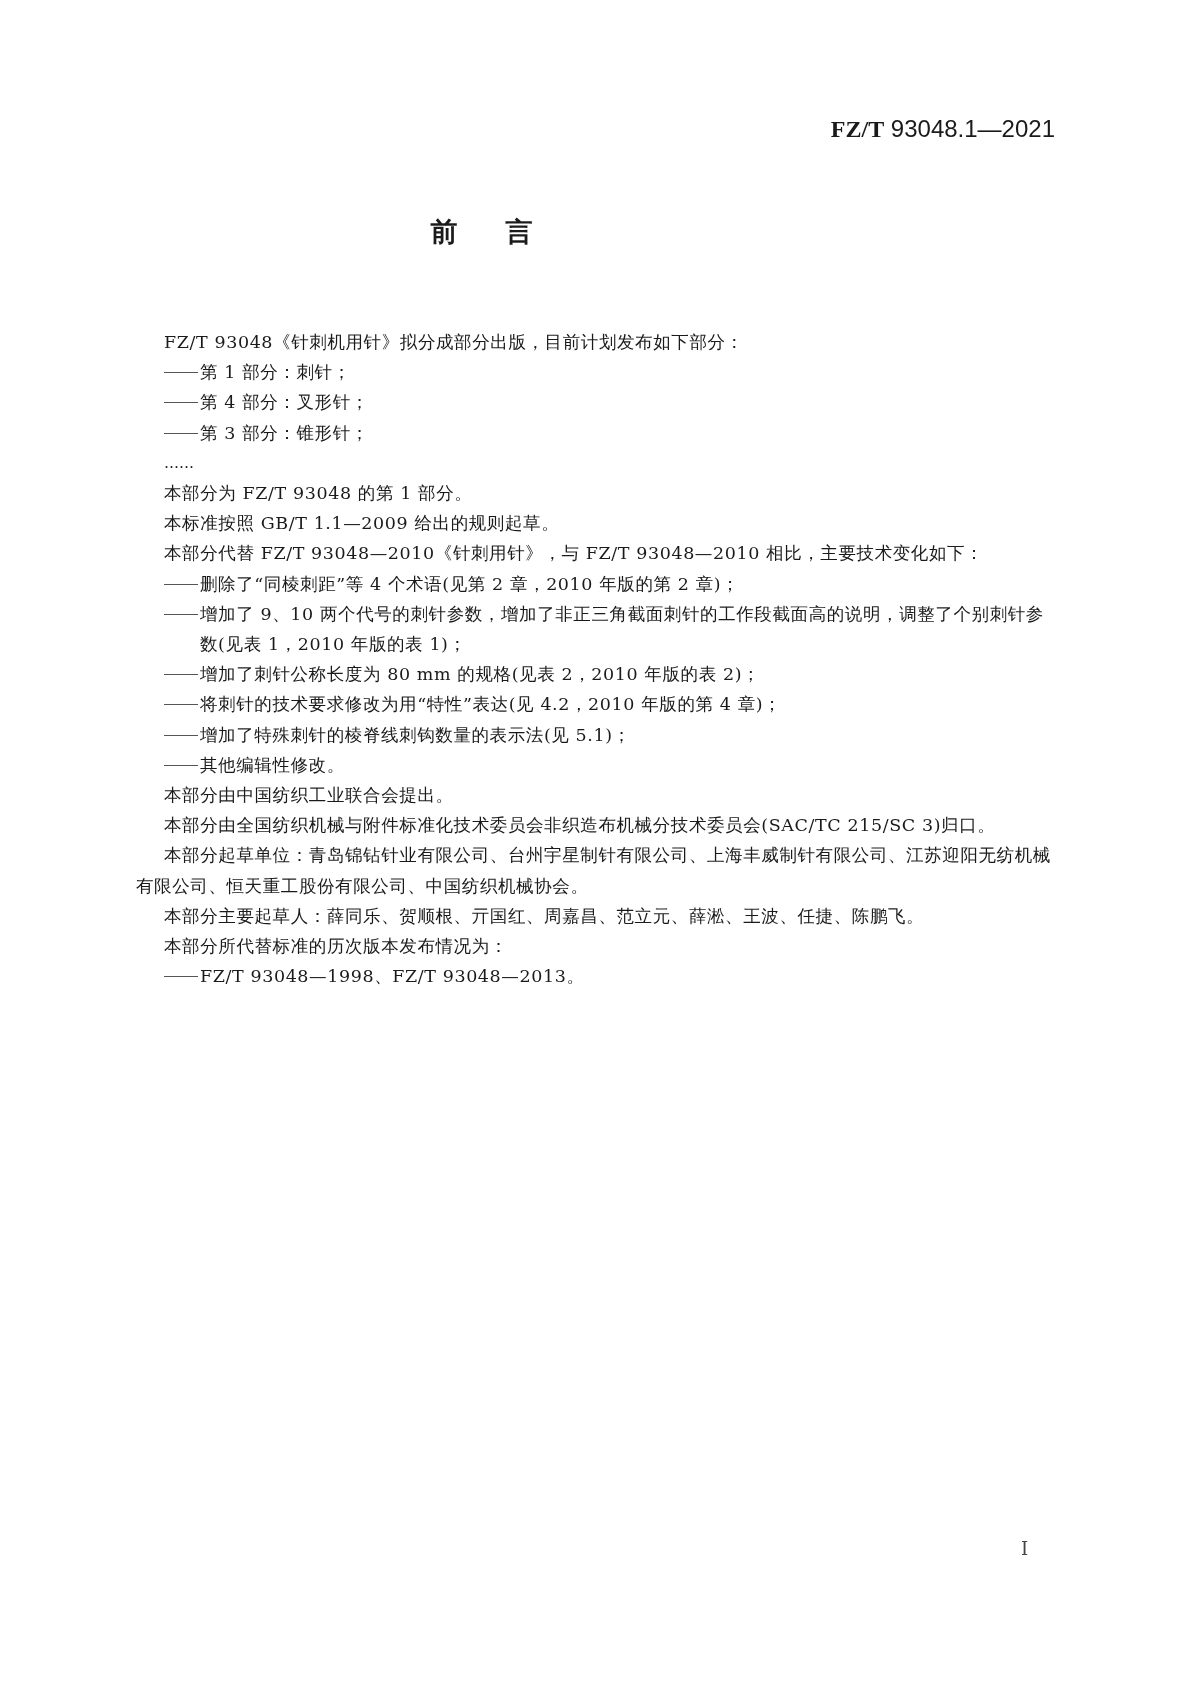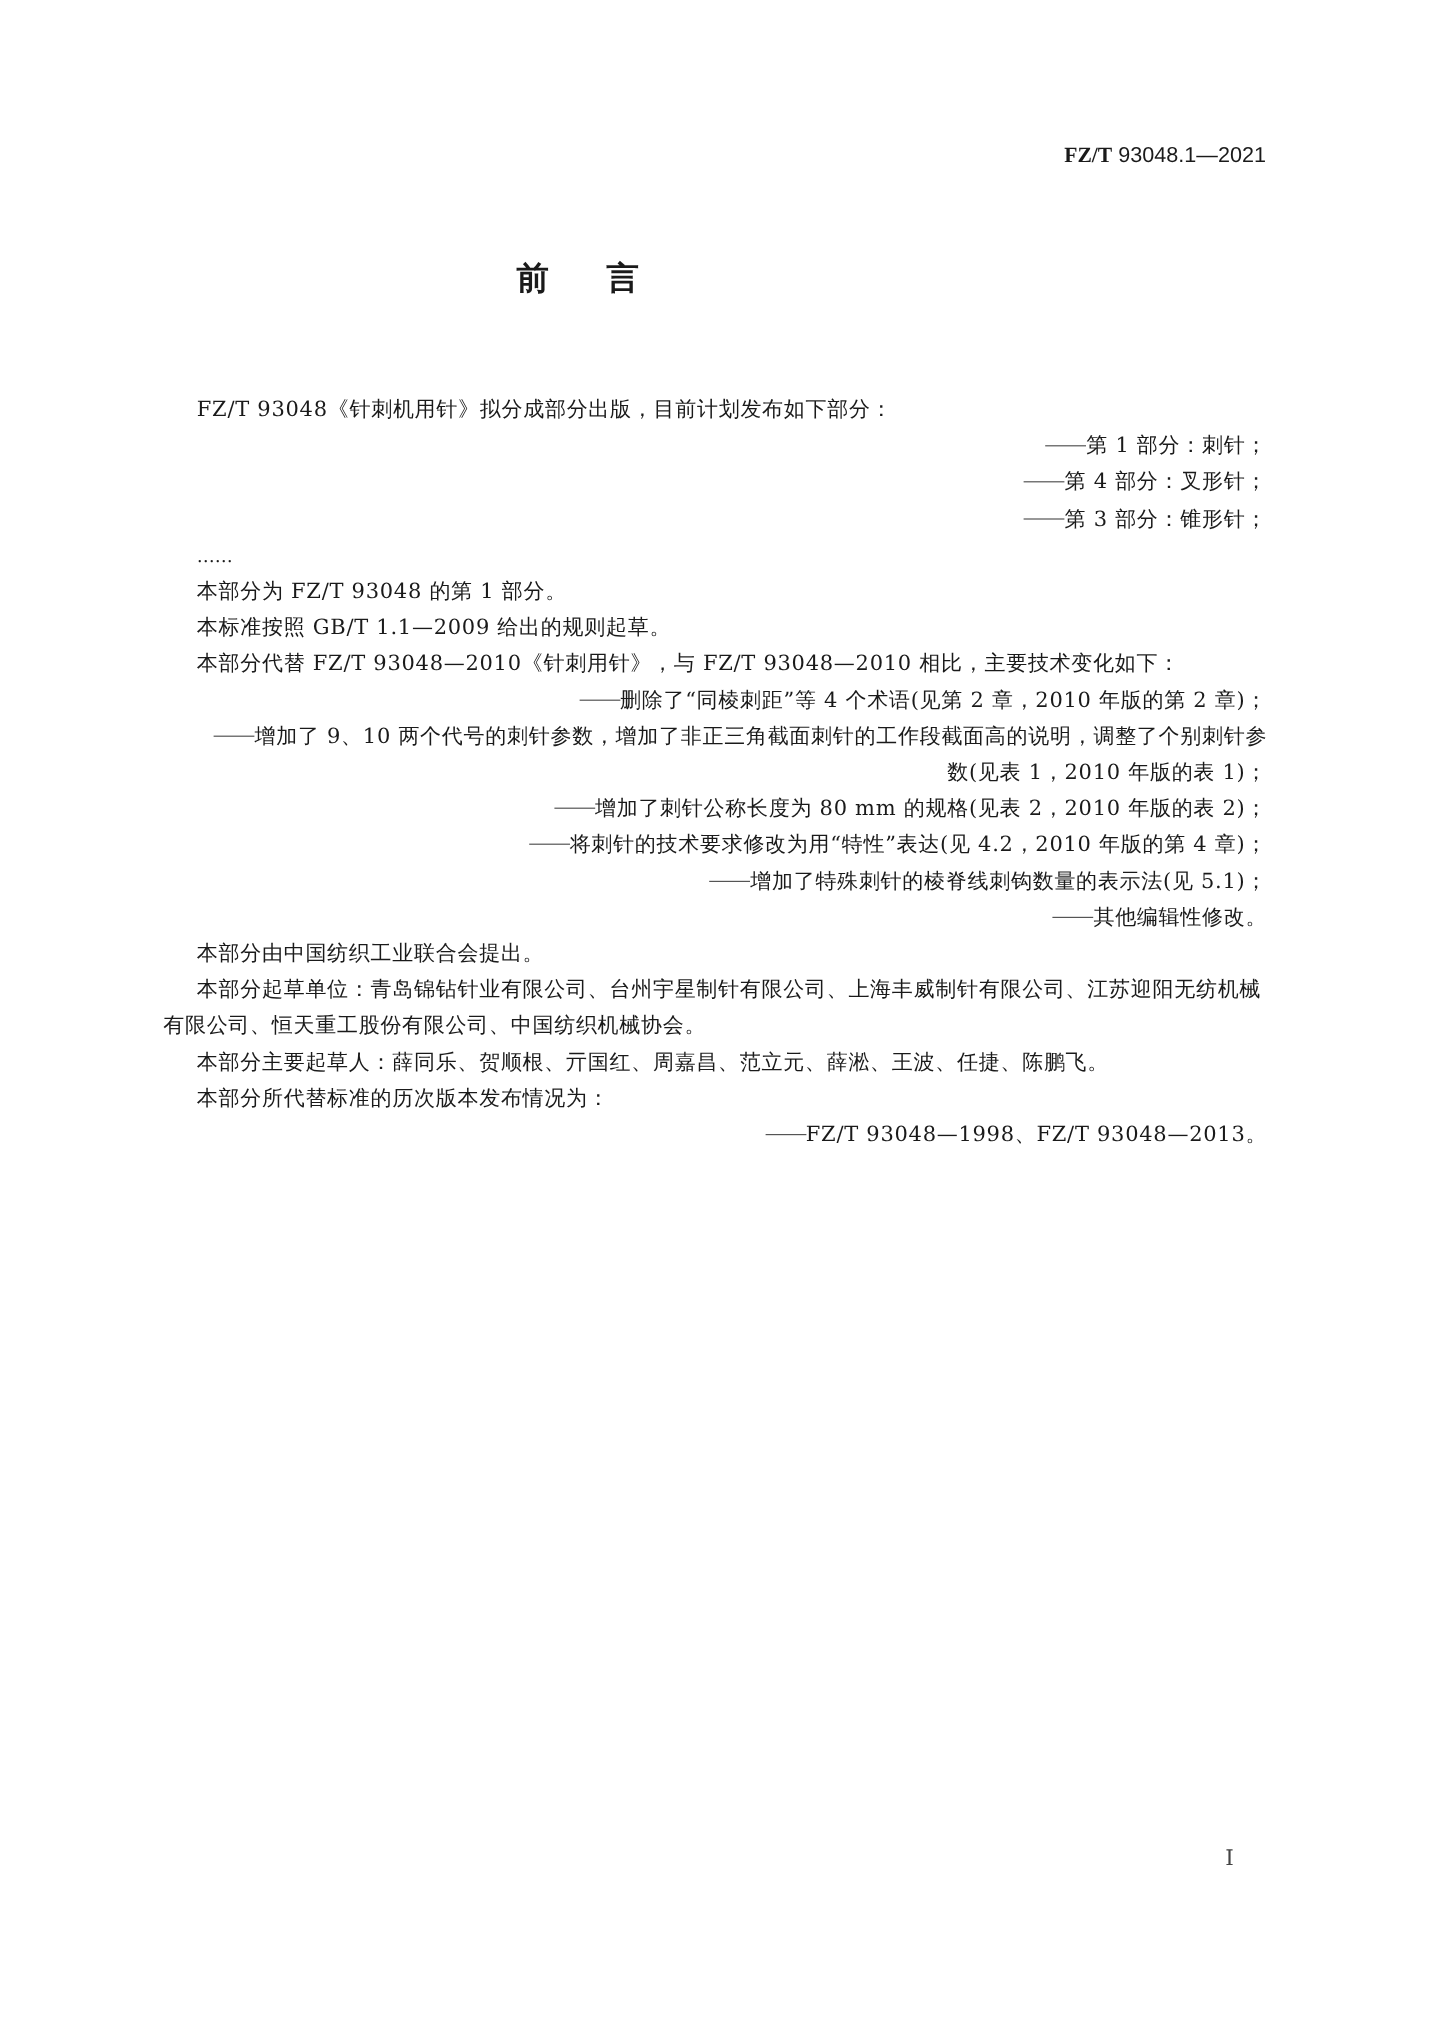--- a/index.html
+++ b/index.html
@@ -12,21 +12,21 @@
       height: 1684px;
       position: relative;
       overflow: hidden;
       color: #1a1a1a;
       font-family: "DejaVu Serif", "Liberation Serif", serif;
     }
     .std-code {
       position: absolute;
       top: 117px;
       right: 136px;
-      font-size: 18px;
+      font-size: 24px;
       line-height: 24px;
       white-space: nowrap;
       font-family: "Liberation Sans", "DejaVu Sans", sans-serif;
     }
     .std-code .prefix {
       font-family: "Liberation Serif", "DejaVu Serif", serif;
       font-weight: bold;
     }
     .title {
       position: absolute;
@@ -54,21 +54,20 @@
       margin: 0;
       text-indent: 28px;
       white-space: normal;
       word-break: break-all;
     }
     .dash {
       margin: 0;
       padding-left: 64px;
       text-indent: -36px;
       word-break: break-all;
-      text-align: right;
     }
     .dash .mark {
       display: inline-block;
       width: 36px;
       text-indent: 0;
       letter-spacing: 0;
     }
     .dash .mark span {
       display: inline-block;
       width: 34px;
@@ -115,20 +114,21 @@
   <p class="p">本部分代替 FZ/T 93048—2010《针刺用针》，与 FZ/T 93048—2010 相比，主要技术变化如下：</p>
 
   <p class="dash"><span class="mark"><span></span></span><span>删除了“同棱刺距”等 4 个术语(见第 2 章，2010 年版的第 2 章)；</span></p>
   <p class="dash"><span class="mark"><span></span></span><span>增加了 9、10 两个代号的刺针参数，增加了非正三角截面刺针的工作段截面高的说明，调整了个别刺针参数(见表 1，2010 年版的表 1)；</span></p>
   <p class="dash"><span class="mark"><span></span></span><span>增加了刺针公称长度为 80 mm 的规格(见表 2，2010 年版的表 2)；</span></p>
   <p class="dash"><span class="mark"><span></span></span><span>将刺针的技术要求修改为用“特性”表达(见 4.2，2010 年版的第 4 章)；</span></p>
   <p class="dash"><span class="mark"><span></span></span><span>增加了特殊刺针的棱脊线刺钩数量的表示法(见 5.1)；</span></p>
   <p class="dash"><span class="mark"><span></span></span><span>其他编辑性修改。</span></p>
 
   <p class="p">本部分由中国纺织工业联合会提出。</p>
+  <p class="p">本部分由全国纺织机械与附件标准化技术委员会非织造布机械分技术委员会(SAC/TC 215/SC 3)归口。</p>
   <p class="p">本部分起草单位：青岛锦钻针业有限公司、台州宇星制针有限公司、上海丰威制针有限公司、江苏迎阳无纺机械有限公司、恒天重工股份有限公司、中国纺织机械协会。</p>
   <p class="p">本部分主要起草人：薛同乐、贺顺根、亓国红、周嘉昌、范立元、薛淞、王波、任捷、陈鹏飞。</p>
   <p class="p">本部分所代替标准的历次版本发布情况为：</p>
 
   <p class="dash"><span class="mark"><span></span></span><span>FZ/T 93048—1998、FZ/T 93048—2013。</span></p>
 </div>
 
 <div class="page-num">I</div>
 
 </body></html>

